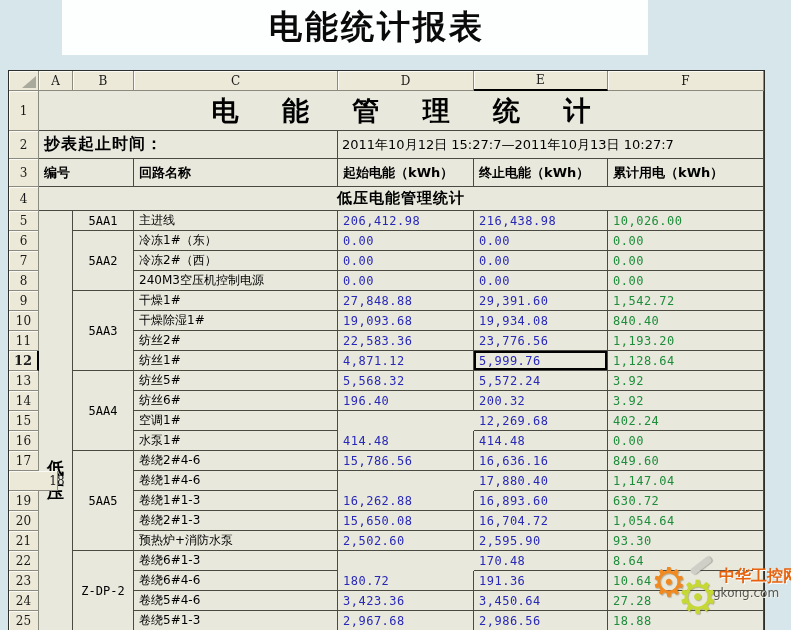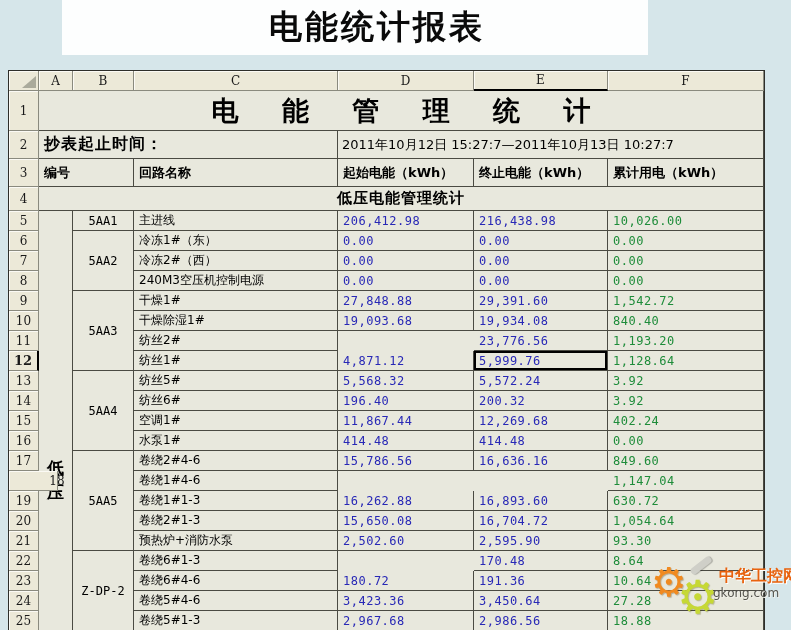--- a/index.html
+++ b/index.html
@@ -159,47 +159,48 @@
     <div class="cell num green" style="grid-area: 9 / 7 / 10 / 8;">0.00</div>
     <div class="cell" style="grid-area: 10 / 4 / 11 / 5;">干燥1#</div>
     <div class="cell num blue" style="grid-area: 10 / 5 / 11 / 6;">27,848.88</div>
     <div class="cell num blue" style="grid-area: 10 / 6 / 11 / 7;">29,391.60</div>
     <div class="cell num green" style="grid-area: 10 / 7 / 11 / 8;">1,542.72</div>
     <div class="cell" style="grid-area: 11 / 4 / 12 / 5;">干燥除湿1#</div>
     <div class="cell num blue" style="grid-area: 11 / 5 / 12 / 6;">19,093.68</div>
     <div class="cell num blue" style="grid-area: 11 / 6 / 12 / 7;">19,934.08</div>
     <div class="cell num green" style="grid-area: 11 / 7 / 12 / 8;">840.40</div>
     <div class="cell" style="grid-area: 12 / 4 / 13 / 5;">纺丝2#</div>
+    <div class="cell num blue" style="grid-area: 12 / 5 / 13 / 6;">22,583.36</div>
     <div class="cell num blue" style="grid-area: 12 / 6 / 13 / 7;">23,776.56</div>
     <div class="cell num green" style="grid-area: 12 / 7 / 13 / 8;">1,193.20</div>
     <div class="cell" style="grid-area: 13 / 4 / 14 / 5;">纺丝1#</div>
     <div class="cell num blue" style="grid-area: 13 / 5 / 14 / 6;">4,871.12</div>
     <div class="cell num blue sel" style="grid-area: 13 / 6 / 14 / 7;">5,999.76</div>
     <div class="cell num green" style="grid-area: 13 / 7 / 14 / 8;">1,128.64</div>
     <div class="cell" style="grid-area: 14 / 4 / 15 / 5;">纺丝5#</div>
     <div class="cell num blue" style="grid-area: 14 / 5 / 15 / 6;">5,568.32</div>
     <div class="cell num blue" style="grid-area: 14 / 6 / 15 / 7;">5,572.24</div>
     <div class="cell num green" style="grid-area: 14 / 7 / 15 / 8;">3.92</div>
     <div class="cell" style="grid-area: 15 / 4 / 16 / 5;">纺丝6#</div>
     <div class="cell num blue" style="grid-area: 15 / 5 / 16 / 6;">196.40</div>
     <div class="cell num blue" style="grid-area: 15 / 6 / 16 / 7;">200.32</div>
     <div class="cell num green" style="grid-area: 15 / 7 / 16 / 8;">3.92</div>
     <div class="cell" style="grid-area: 16 / 4 / 17 / 5;">空调1#</div>
-    <div class="cell num blue" style="grid-area: 16 / 5 / 17 / 6;">11,867.44</div>
     <div class="cell num blue" style="grid-area: 16 / 6 / 17 / 7;">12,269.68</div>
     <div class="cell num green" style="grid-area: 16 / 7 / 17 / 8;">402.24</div>
     <div class="cell" style="grid-area: 17 / 4 / 18 / 5;">水泵1#</div>
     <div class="cell num blue" style="grid-area: 17 / 5 / 18 / 6;">414.48</div>
     <div class="cell num blue" style="grid-area: 17 / 6 / 18 / 7;">414.48</div>
     <div class="cell num green" style="grid-area: 17 / 7 / 18 / 8;">0.00</div>
     <div class="cell" style="grid-area: 18 / 4 / 19 / 5;">卷绕2#4-6</div>
     <div class="cell num blue" style="grid-area: 18 / 5 / 19 / 6;">15,786.56</div>
     <div class="cell num blue" style="grid-area: 18 / 6 / 19 / 7;">16,636.16</div>
     <div class="cell num green" style="grid-area: 18 / 7 / 19 / 8;">849.60</div>
     <div class="cell" style="grid-area: 19 / 4 / 20 / 5;">卷绕1#4-6</div>
+    <div class="cell num blue" style="grid-area: 19 / 6 / 20 / 7;">17,880.40</div>
     <div class="cell num green" style="grid-area: 19 / 7 / 20 / 8;">1,147.04</div>
     <div class="cell" style="grid-area: 20 / 4 / 21 / 5;">卷绕1#1-3</div>
     <div class="cell num blue" style="grid-area: 20 / 5 / 21 / 6;">16,262.88</div>
     <div class="cell num blue" style="grid-area: 20 / 6 / 21 / 7;">16,893.60</div>
     <div class="cell num green" style="grid-area: 20 / 7 / 21 / 8;">630.72</div>
     <div class="cell" style="grid-area: 21 / 4 / 22 / 5;">卷绕2#1-3</div>
     <div class="cell num blue" style="grid-area: 21 / 5 / 22 / 6;">15,650.08</div>
     <div class="cell num blue" style="grid-area: 21 / 6 / 22 / 7;">16,704.72</div>
     <div class="cell num green" style="grid-area: 21 / 7 / 22 / 8;">1,054.64</div>
     <div class="cell" style="grid-area: 22 / 4 / 23 / 5;">预热炉+消防水泵</div>

